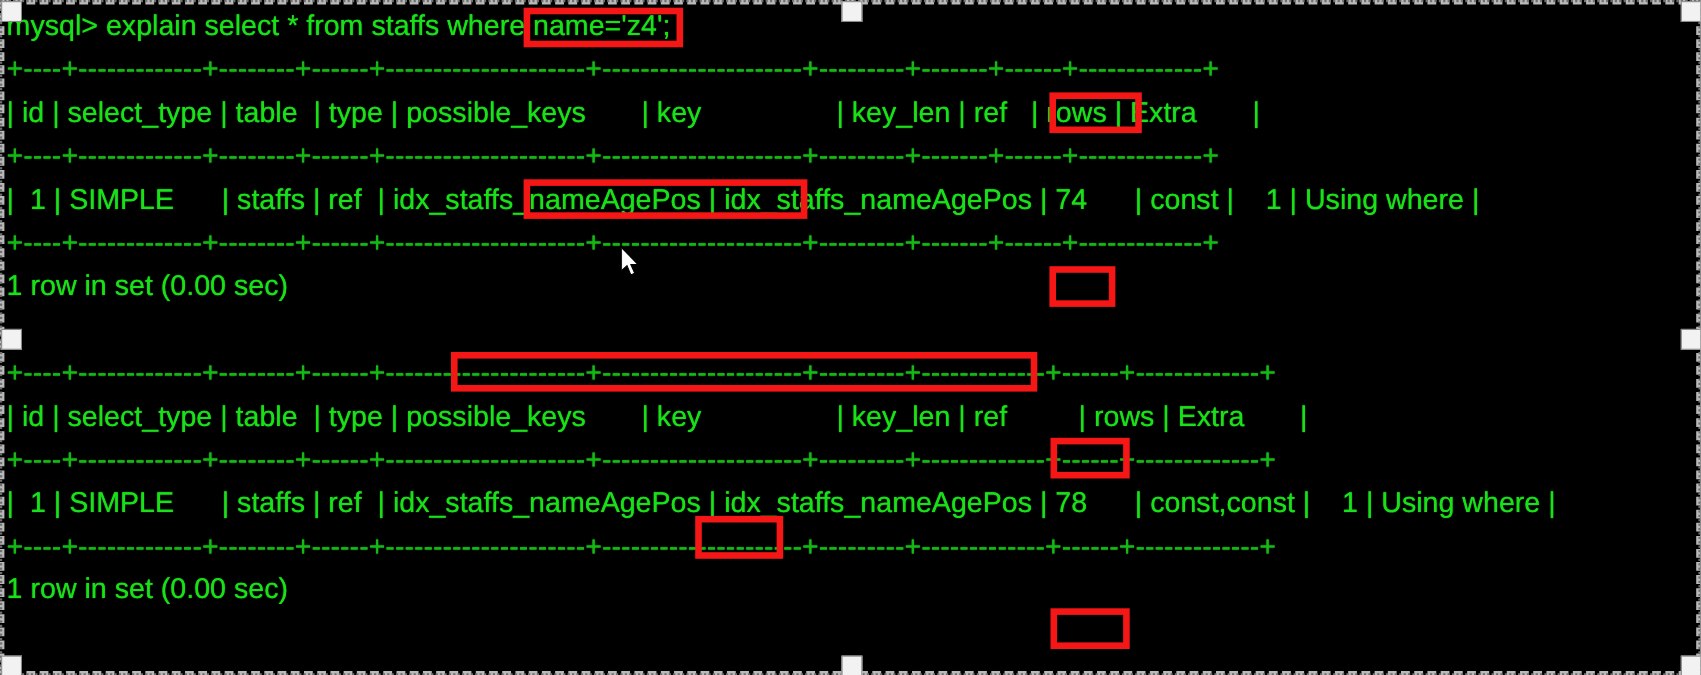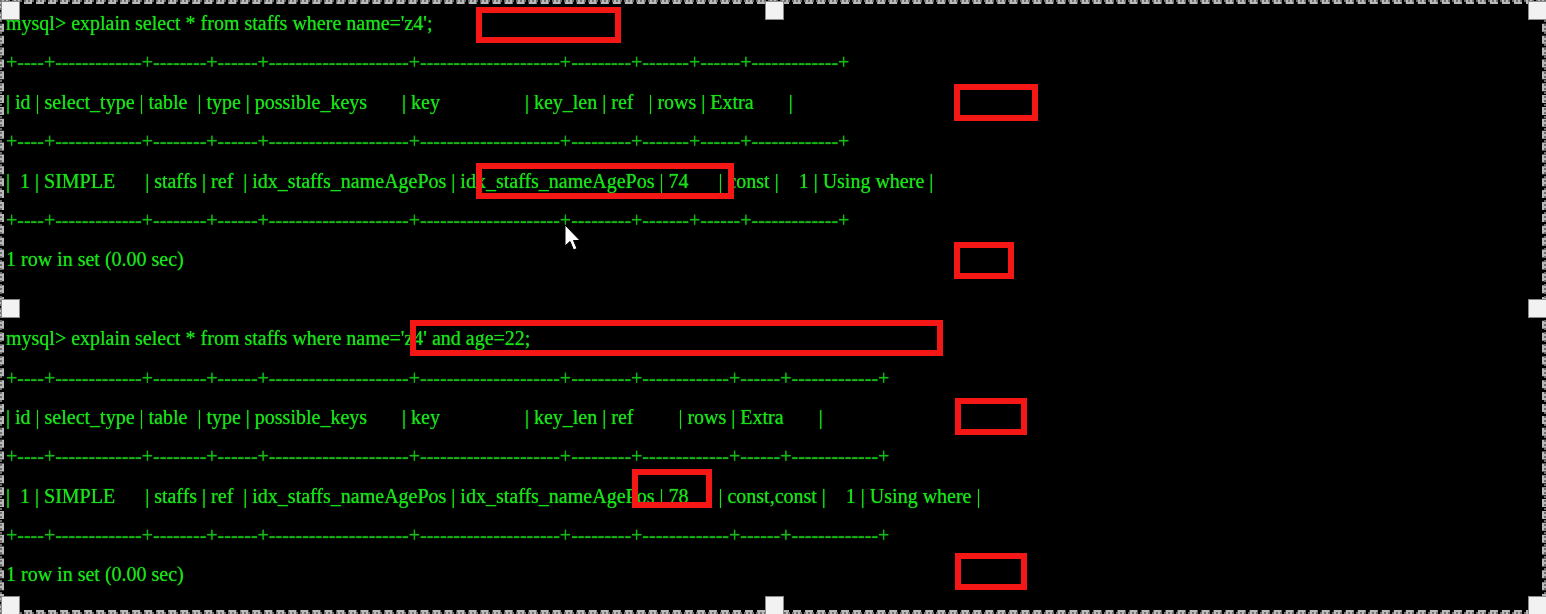--- a/index.html
+++ b/index.html
@@ -36,23 +36,23 @@
     position:absolute;
     left:6px; top:4px;
     width:1534px;
     z-index:10;
   }
   .line{
     height:39.4px;
     line-height:39.4px;
     white-space:pre;
     color:#19e019;
-    font-size:20px;
+    font-size:26px;
     letter-spacing:0px;
-    font-family:Liberation Serif, serif;
+    font-family:Liberation Sans, sans-serif;
     text-shadow:0 0 1px #19e019;
   }
   .line.rule{color:#15b815;}
   .blk{position:relative;}
   
   .hl{
     position:absolute;
     border:6px solid #f51616;
     box-sizing:border-box;
     z-index:30;
@@ -76,21 +76,20 @@
         <div class="line">mysql&gt; explain select * from staffs where name='z4';</div>
         <div class="line rule">+----+-------------+--------+------+---------------------+---------------------+---------+-------+------+-------------+</div>
         <div class="line">| id | select_type | table  | type | possible_keys       | key                 | key_len | ref   | rows | Extra       |</div>
         <div class="line rule">+----+-------------+--------+------+---------------------+---------------------+---------+-------+------+-------------+</div>
         <div class="line">|  1 | SIMPLE      | staffs | ref  | idx_staffs_nameAgePos | idx_staffs_nameAgePos | 74      | const |    1 | Using where |</div>
         <div class="line rule">+----+-------------+--------+------+---------------------+---------------------+---------+-------+------+-------------+</div>
         <div class="line">1 row in set (0.00 sec)</div>
         <div class="line"> </div>
       </div>
       <div class="blk">
-        <div class="line">mysql&gt; explain select * from staffs where name='z4' and age=22;</div>
         <div class="line rule">+----+-------------+--------+------+---------------------+---------------------+---------+-------------+------+-------------+</div>
         <div class="line">| id | select_type | table  | type | possible_keys       | key                 | key_len | ref         | rows | Extra       |</div>
         <div class="line rule">+----+-------------+--------+------+---------------------+---------------------+---------+-------------+------+-------------+</div>
         <div class="line">|  1 | SIMPLE      | staffs | ref  | idx_staffs_nameAgePos | idx_staffs_nameAgePos | 78      | const,const |    1 | Using where |</div>
         <div class="line rule">+----+-------------+--------+------+---------------------+---------------------+---------+-------------+------+-------------+</div>
         <div class="line">1 row in set (0.00 sec)</div>
         <div class="line"> </div>
       </div>
     </div>
 

